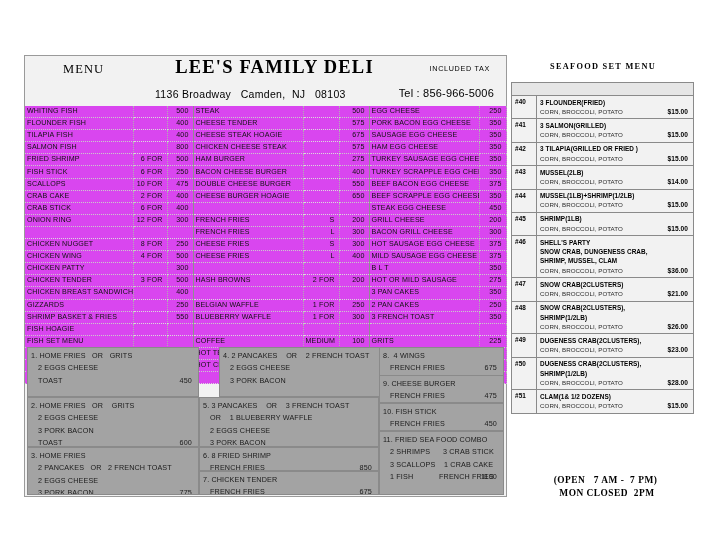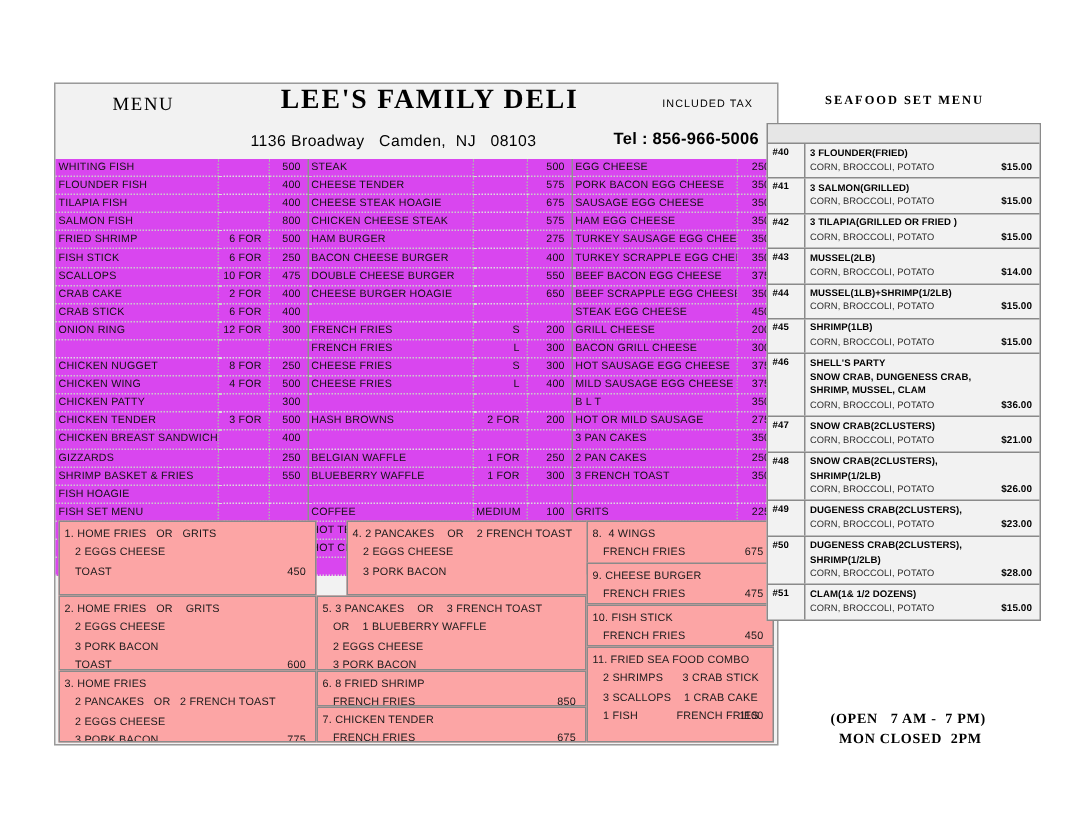--- a/index.html
+++ b/index.html
@@ -10,21 +10,21 @@
   }
   body {
     font-family: "Liberation Sans", sans-serif;
     color: #1a1a1a;
     position: relative;
   }
 
   
   #main-panel {
     position: absolute;
-    left: 36px; top: 55px;
+    left: 24px; top: 55px;
     width: 483px; height: 442px;
     background: #f2f2f2;
     border: 1px solid #9a9a9a;
     box-sizing: border-box;
   }
 
   
   .hdr-row1 {
     position: relative;
     height: 30px;
@@ -50,21 +50,21 @@
   .hdr-row2 {
     position: relative; height: 20px;
   }
   .hdr-addr {
     position: absolute; left: 130px; top: 2px;
     font-size: 10.5px; letter-spacing: .3px;
     color: #000; white-space: pre;
   }
   .hdr-tel {
     position: absolute; right: 12px; top: 1px;
-    font-weight: bold; font-size: 11px;
+    font-weight: normal; font-size: 11px;
     letter-spacing: .2px; color: #000;
   }
 
   
   #grid {
     position: absolute;
     left: 0; top: 50px;
     width: 481px;
     border-collapse: collapse;
     table-layout: fixed;
@@ -92,21 +92,21 @@
   .c-n3 { width: 110px; } .c-p3 { width: 27px; }
 
   
   #combos {
     position: absolute;
     left: 2px; top: 291px;
     width: 477px; height: 148px;
   }
   .combo {
     position: absolute;
-    background: #fca5a5;
+    background: #a3a3a3;
     border: 1px solid #8a8a8a;
     box-sizing: border-box;
     font-size: 7.2px;
     line-height: 12.3px;
     padding: 2px 0 12px 0;
     overflow: hidden;
   }
   .cline {
     position: relative;
     padding-left: 3px;

